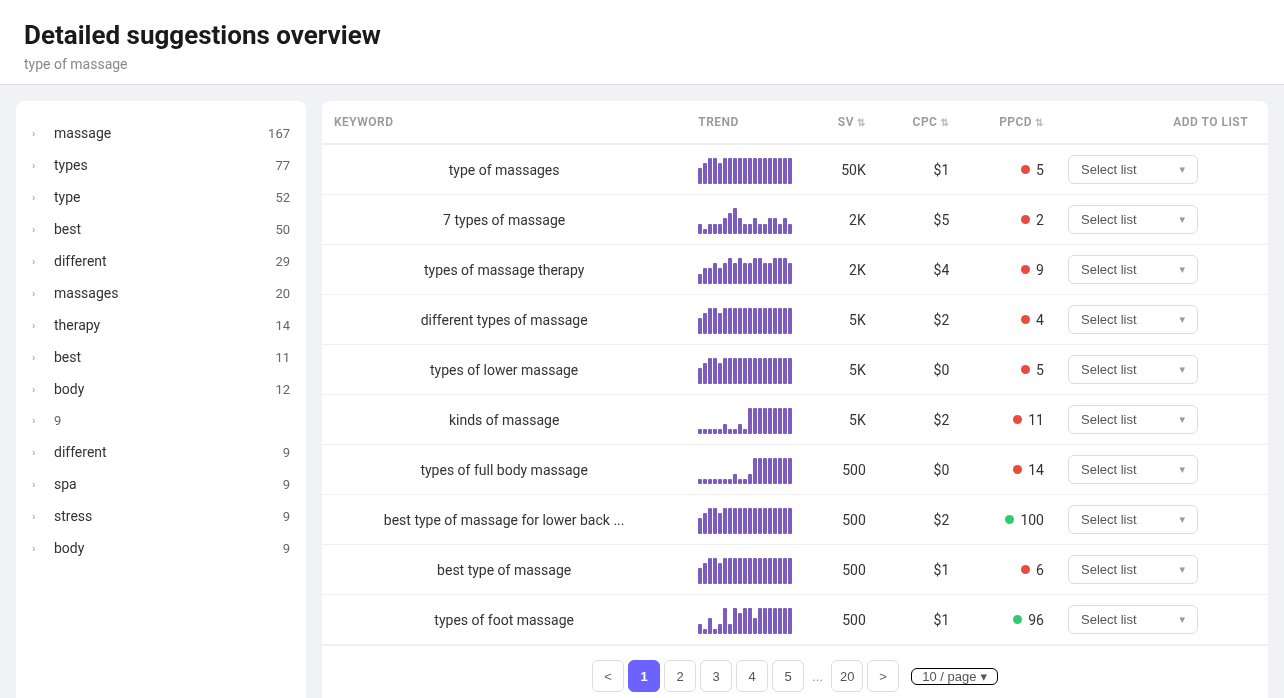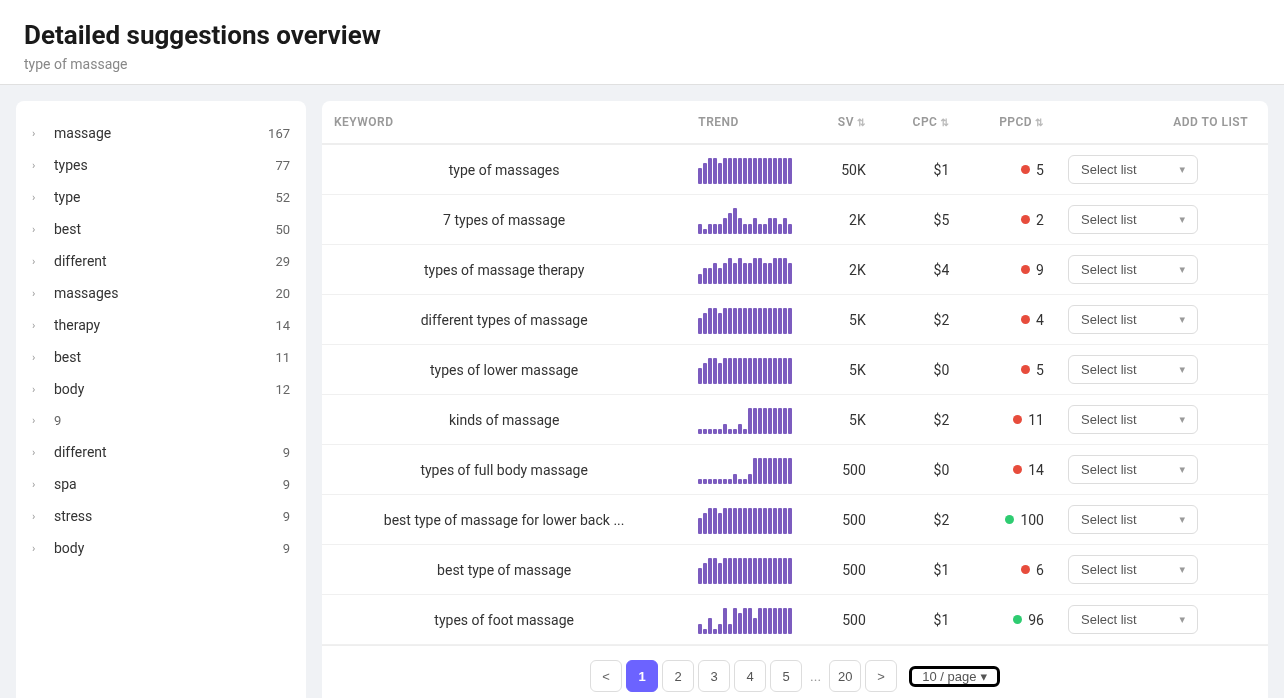--- a/index.html
+++ b/index.html
@@ -213,21 +213,21 @@
     .page-dots {
       padding: 0 4px;
       color: #999;
       font-size: 14px;
     }
     .per-page-btn {
       display: flex;
       align-items: center;
       gap: 4px;
       padding: 0 10px;
-      border: 3px solid #000000;
+      border: 1px solid #000000;
       border-radius: 6px;
       background: #fff;
       cursor: pointer;
       font-size: 13px;
       color: #555;
       margin-left: 8px;
     }
   </style>
 </head>
 <body>

